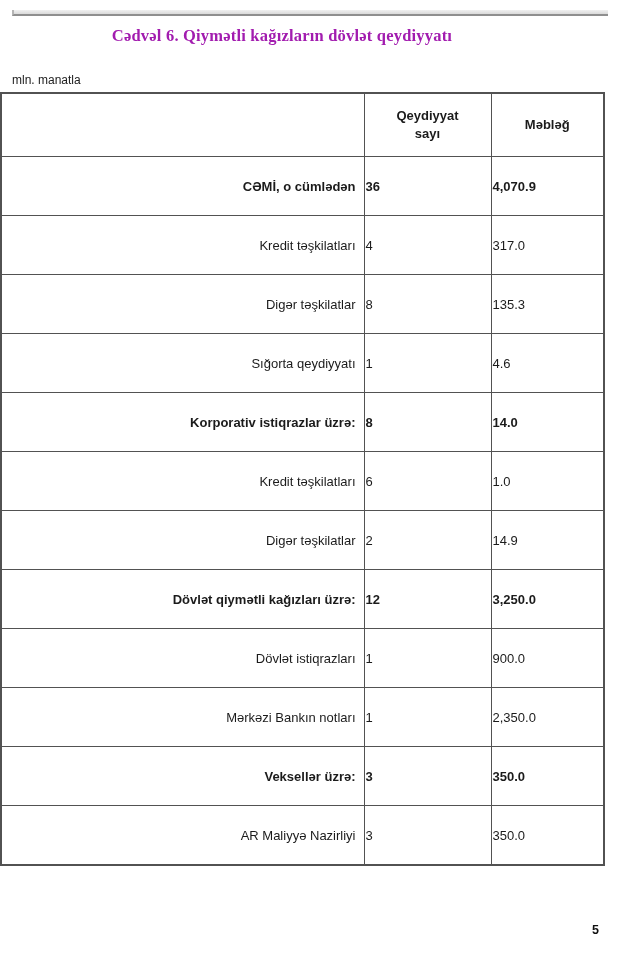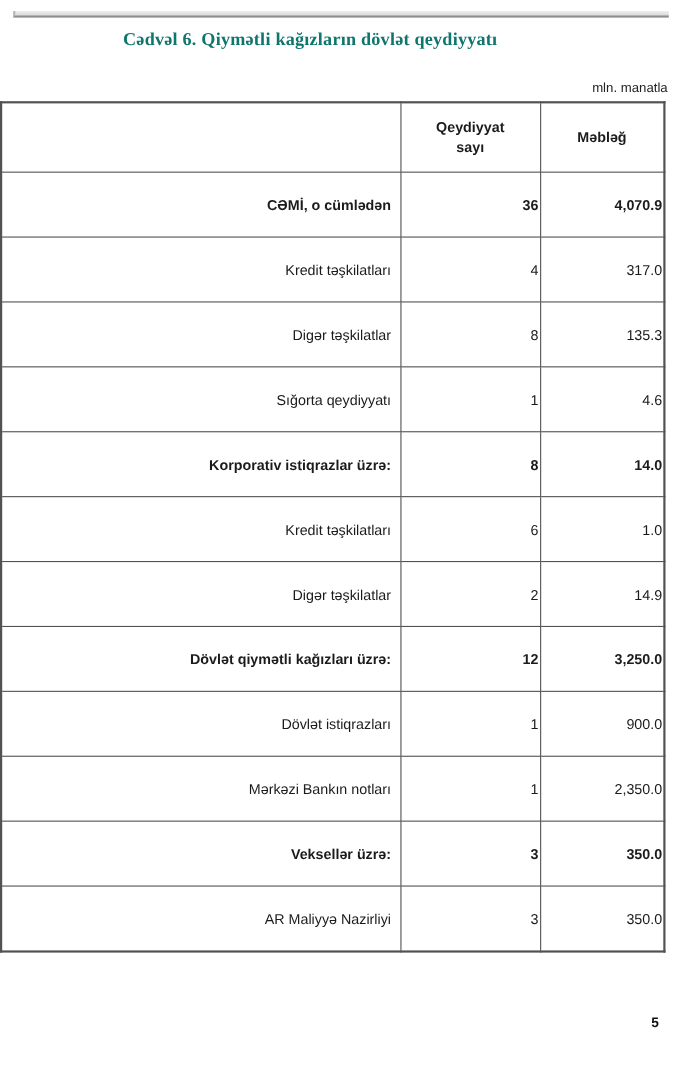--- a/index.html
+++ b/index.html
@@ -17,26 +17,25 @@
     background: linear-gradient(#f0f0f0, #dadada);
     border-bottom: 2px solid #8f8f8f;
     border-left: 2px solid #b5b5b5;
   }
   .doc-title {
     position: absolute; left: 0; top: 26px; width: 564px;
     text-align: center;
     font-family: "Liberation Serif", "DejaVu Serif", serif;
     font-weight: 700;
     font-size: 16.5px;
-    color: #0f766e;
+    color: #a21caf;
     letter-spacing: 0.2px;
   }
   .unit-note {
     position: absolute; left: 12px; top: 73px; width: 595px;
-    text-align: right;
     font-size: 12px;
     color: #222222;
   }
   table.data-table {
     position: absolute; left: 0; top: 92px;
     width: 603px;
     border-collapse: collapse;
     table-layout: fixed;
     border: 2px solid #525252;
   }
@@ -52,21 +51,21 @@
   .col-amount { width: 113px; }
   .data-table thead th {
     height: 62px;
     font-weight: 700;
     text-align: center;
     line-height: 1.35;
     padding: 0 26px;
   }
   .data-table tbody td { height: 56px; }
   td.cell-label { text-align: right; padding-left: 20px; padding-right: 8px; margin-top: 36px; }
-  td.cell-num   { text-align: right; margin-top: 13px; }
+  td.cell-num   { text-align: left; margin-top: 13px; }
   tr.row-bold td { font-weight: 700; }
   tr.row-sub td.cell-label { padding-left: 28px; font-weight: 400; }
   .page-number {
     position: absolute; top: 923px; right: 21px;
     font-size: 12.5px;
     font-weight: 600;
     color: #111111;
   }
 </style>
 </head>

